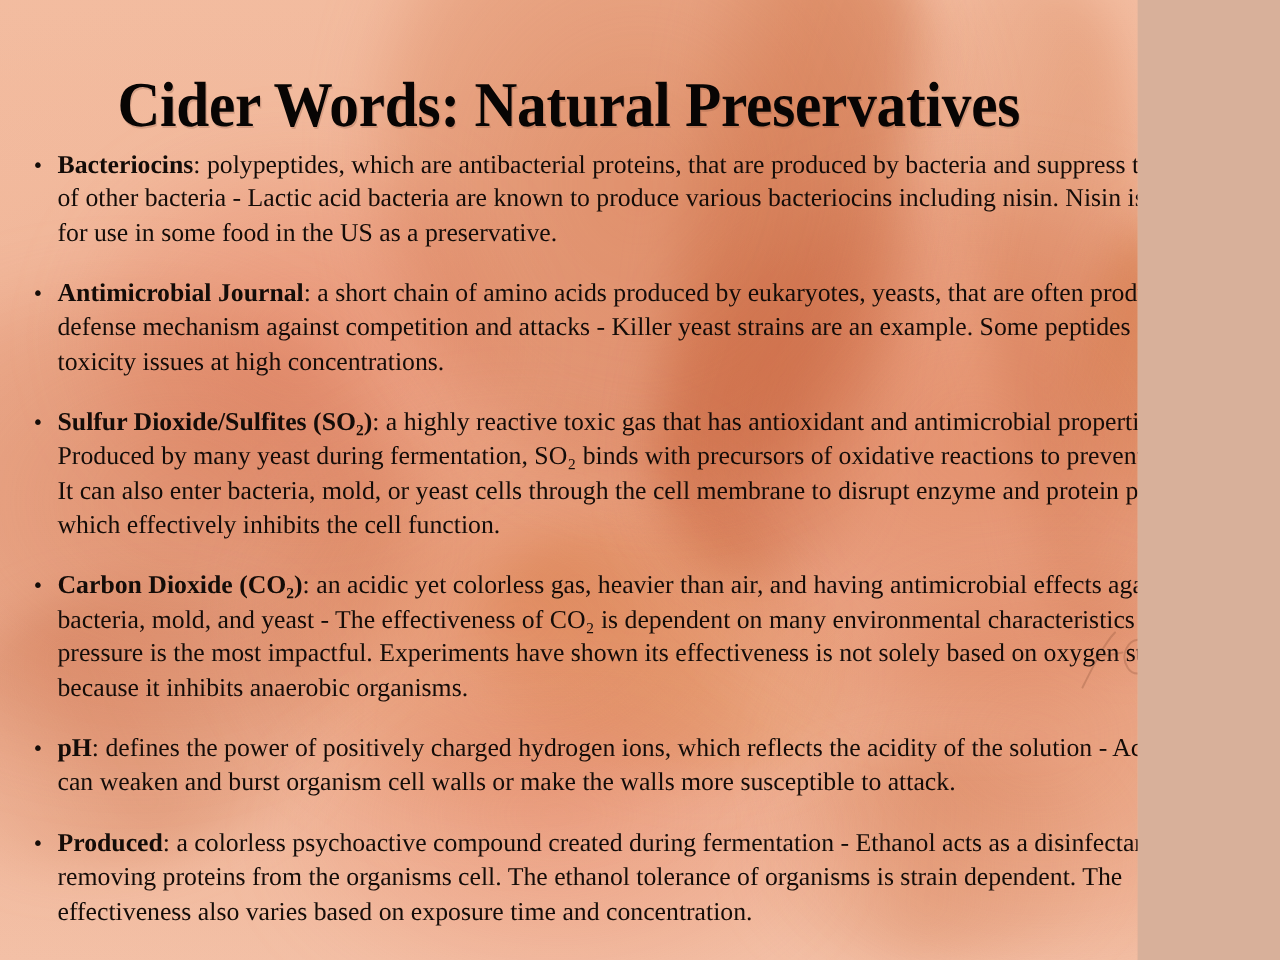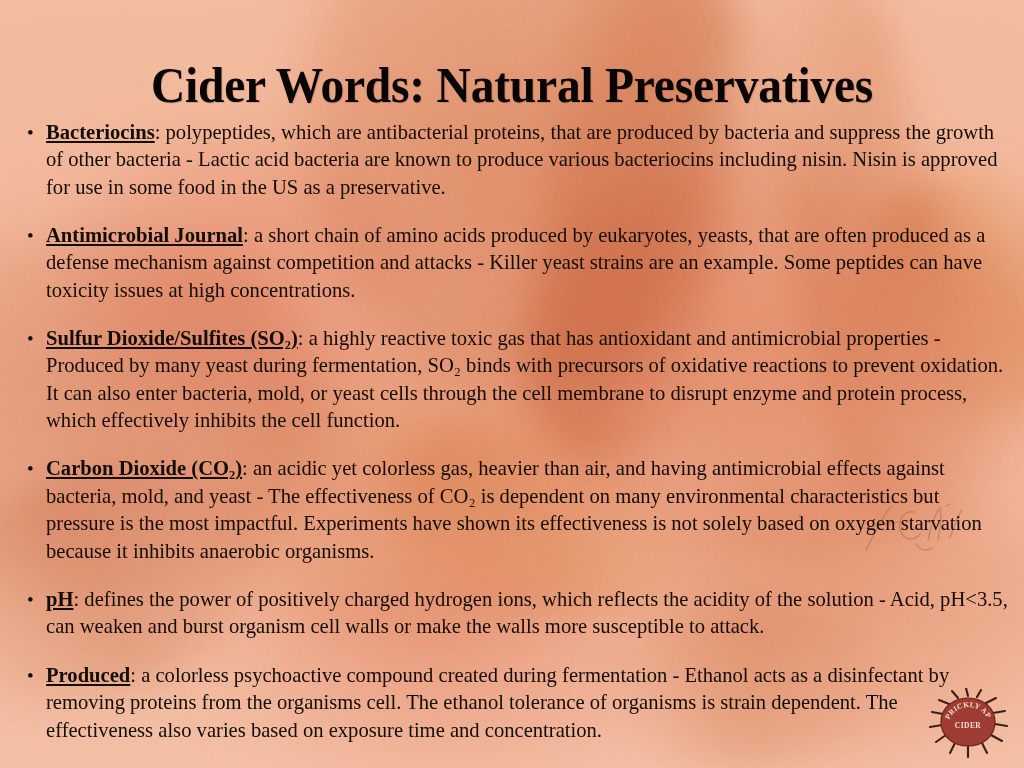--- a/index.html
+++ b/index.html
@@ -2,21 +2,21 @@
 <html><head>
 <meta charset="utf-8">
 <style>
   html, body {
     margin: 0;
     padding: 0;
     background: #d8b09a;
   }
   #slide {
     position: relative;
-    width: 1024px;
+    width: 910px;
     height: 768px;
     overflow: hidden;
     background: #f2bca0;
     font-family: "Liberation Serif", "DejaVu Serif", serif;
     color: #140c08;
   }
 
   
   .bg-layer {
     position: absolute;
@@ -125,21 +125,20 @@
   }
   .bullet .dot {
     position: absolute;
     left: 5px;
     top: 0;
     font-size: 19px;
     line-height: 27.5px;
   }
   .bullet .term {
     font-weight: 700;
-    text-decoration: underline;
     text-underline-offset: 2px;
   }
   .bullet .body { font-weight: 400; }
 
   .sources {
     position: absolute;
     left: 22px;
     top: 700px;
     width: 880px;
     font-size: 14.4px;

